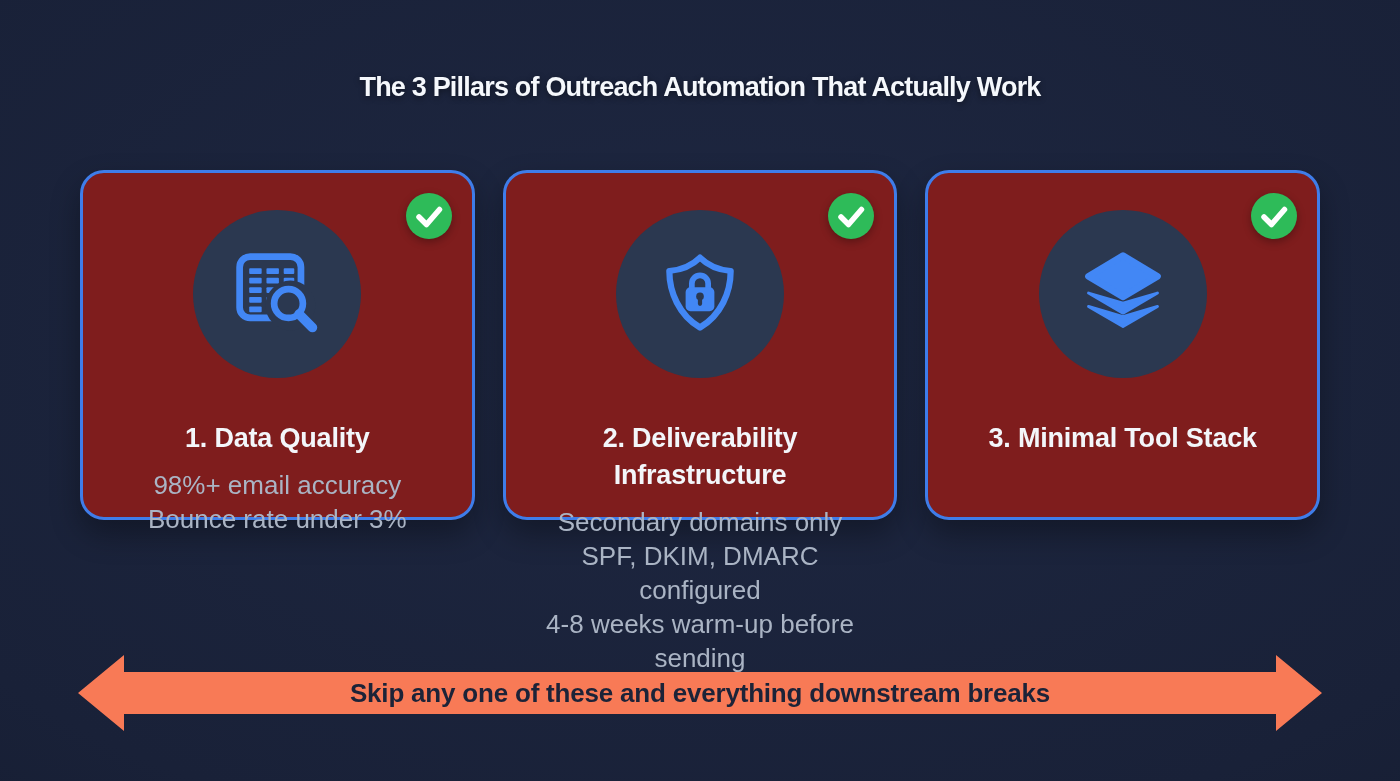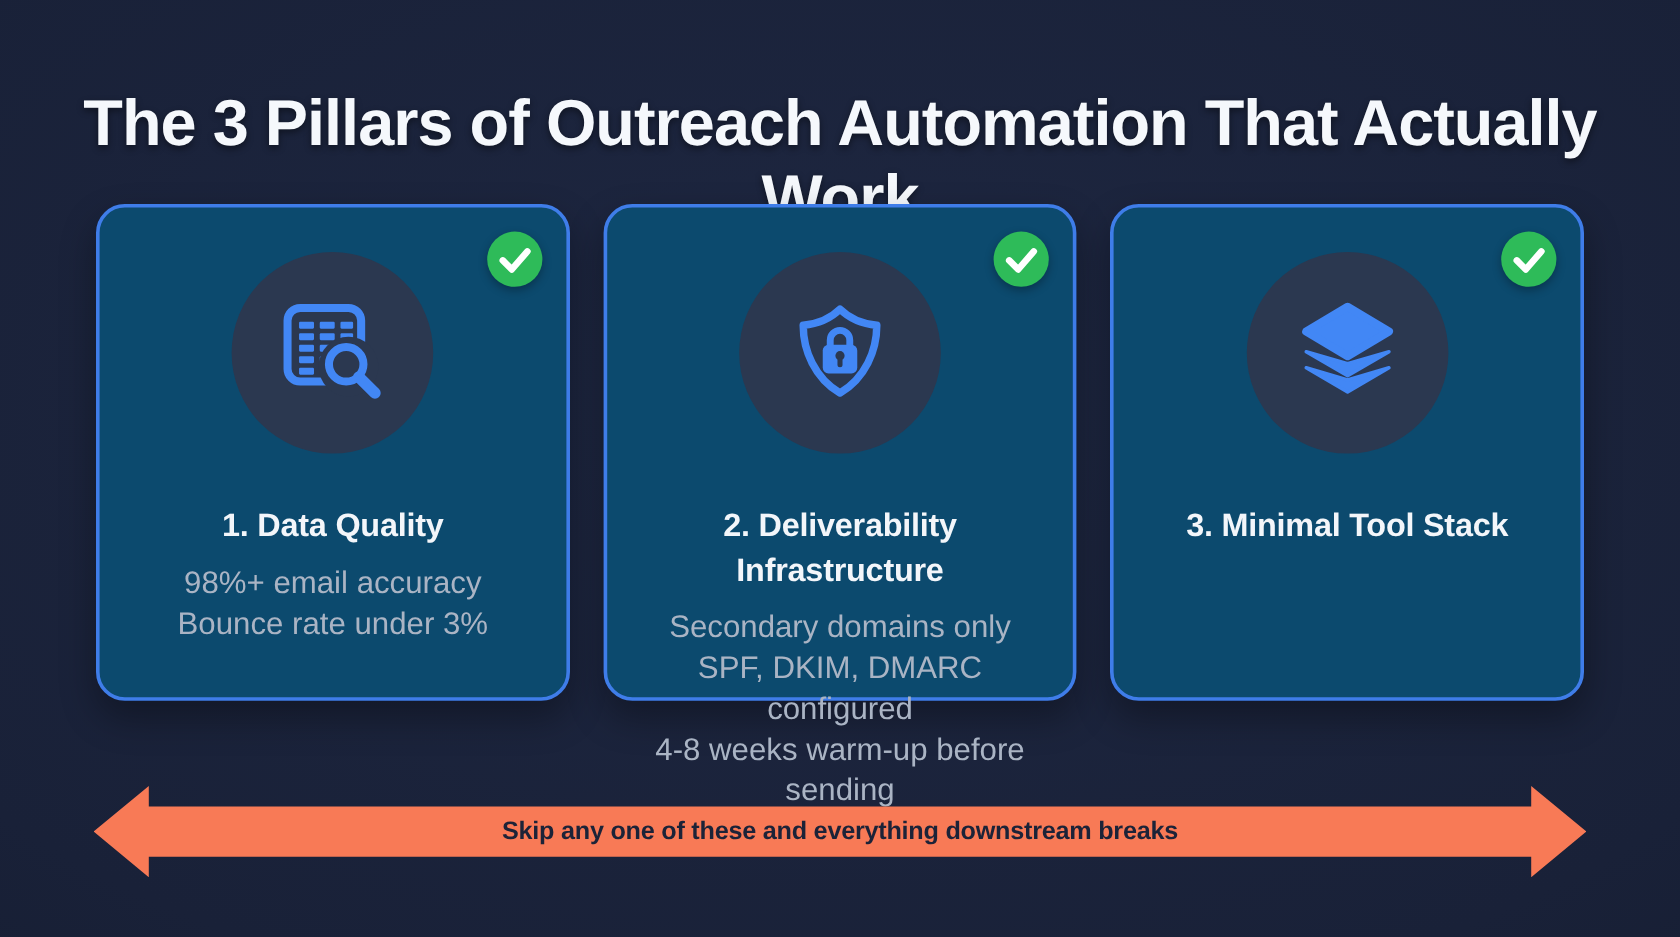--- a/index.html
+++ b/index.html
@@ -3,31 +3,31 @@
 <meta charset="utf-8">
 <style>
   html,body{margin:0;padding:0;}
   body{
     width:1400px;height:781px;position:relative;overflow:hidden;
     font-family:"Liberation Sans", sans-serif;
     background:radial-gradient(120% 125% at 50% 42%, #1e2741 0%, #192138 55%, #111829 100%);
   }
   .page-title{
     position:absolute;top:72px;left:0;width:100%;
-    text-align:center;font-size:54px;font-weight:bold;letter-spacing:-0.8px;
+    text-align:center;font-size:27px;font-weight:bold;letter-spacing:-0.8px;
     color:#f5f8fc;margin:0;
     text-shadow:0 2px 6px rgba(0,0,0,.45);
   }
   .cards{
     position:absolute;top:170px;left:80px;right:80px;
     display:flex;gap:28px;
   }
   .card{
-    flex:1;height:414px;box-sizing:border-box;
-    background:#0c4a6e;border:3px solid #3f7de9;border-radius:24px;
+    flex:1;height:350px;box-sizing:border-box;
+    background:#7f1d1d;border:3px solid #3f7de9;border-radius:24px;
     position:relative;display:flex;flex-direction:column;align-items:center;
     padding:37px 20px 0;
     box-shadow:0 14px 30px rgba(0,0,0,.32);
   }
   .badge{
     position:absolute;top:20px;right:20px;width:46px;height:46px;border-radius:50%;
     background:#2ebb59;display:flex;align-items:center;justify-content:center;
     box-shadow:0 3px 8px rgba(0,0,0,.3);
   }
   .icon-circle{
@@ -44,21 +44,21 @@
   .card-lines .line{max-width:332px;margin:0 auto;}
   .banner{
     position:absolute;left:78px;top:655px;width:1244px;height:76px;
     background:#f87a56;
     clip-path:polygon(0 50%, 46px 0, 46px 17px, calc(100% - 46px) 17px, calc(100% - 46px) 0,
                       100% 50%, calc(100% - 46px) 100%, calc(100% - 46px) calc(100% - 17px),
                       46px calc(100% - 17px), 46px 100%);
     display:flex;align-items:center;justify-content:center;
   }
   .banner-text{
-    font-size:21px;font-weight:bold;color:#1c2338;letter-spacing:-0.2px;
+    font-size:26px;font-weight:bold;color:#1c2338;letter-spacing:-0.2px;
   }
 </style>
 </head>
 <body>
 
 <h1 class="page-title">The 3 Pillars of Outreach Automation That Actually Work</h1>
 
 <div class="cards">
 
   <div class="card">

